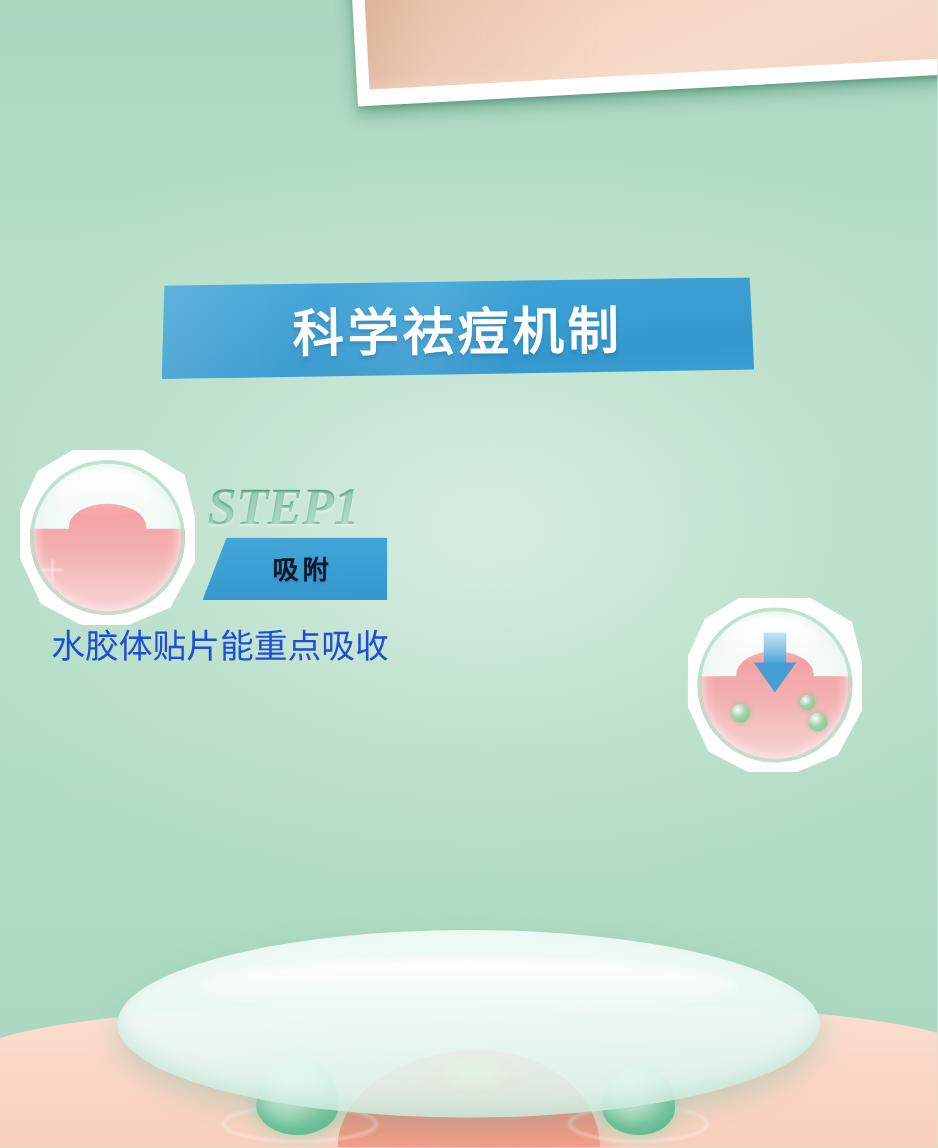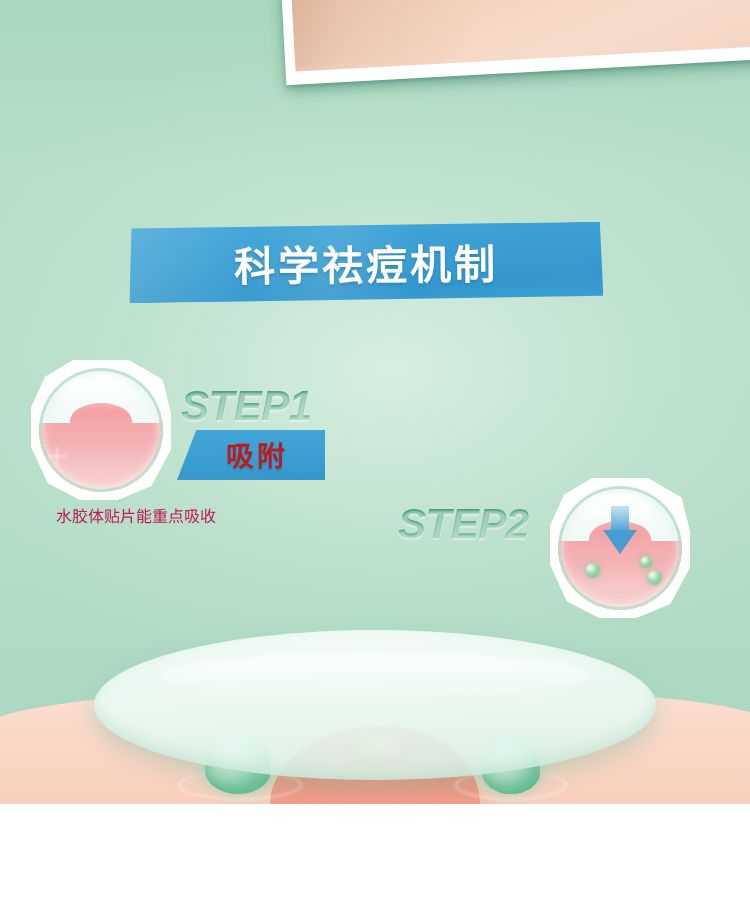--- a/index.html
+++ b/index.html
@@ -10,21 +10,21 @@
   body {
     width: 750px;
     height: 918px;
     font-family: "Liberation Sans", "DejaVu Sans", sans-serif;
     overflow: hidden;
   }
 
   #page {
     position: relative;
     width: 750px;
-    height: 804px;
+    height: 918px;
     background: #b2dcc5;
     overflow: hidden;
   }
 
   
   #bg-gradient {
     position: absolute;
     inset: 0;
     background:
       radial-gradient(ellipse 620px 420px at 52% 46%, rgba(226,243,233,0.75) 0%, rgba(205,233,216,0.35) 45%, rgba(168,214,188,0.0) 78%),
@@ -102,21 +102,21 @@
     font-size: 41px;
     font-weight: bold;
     letter-spacing: 3px;
     text-shadow: 0 2px 3px rgba(20,80,120,0.30);
     padding-bottom: 2px;
     white-space: nowrap;
   }
 
   
   .step-block { position: absolute; }
-  #step1 { left: 31px; top: 360px; width: 330px; height: 215px; }
+  #step1 { left: 16px; top: 360px; width: 330px; height: 215px; font-family: Liberation Serif, serif; }
   #step2 { left: 398px; top: 478px; width: 330px; height: 215px; }
 
   
   .circle-art {
     position: absolute;
     width: 140px;
     height: 140px;
   }
   #step1 .circle-art { left: 0px; top: 0px; }
   #step2 .circle-art { left: 152px; top: 0px; }
@@ -246,35 +246,35 @@
     background: linear-gradient(178deg, #42a6d8 0%, #3b9fd3 55%, #3596cb 100%);
     clip-path: polygon(13% 0%, 100% 0%, 100% 100%, 0% 100%);
     box-shadow: 6px 7px 8px rgba(46,118,95,0.32);
   }
   .tag-text {
     position: absolute;
     inset: 0;
     display: flex;
     align-items: center;
     justify-content: center;
-    color: #b91c1c;
-    font-size: 28px;
+    color: #0f172a;
+    font-size: 21px;
     font-weight: bold;
     letter-spacing: 3px;
     padding-left: 12px;
     padding-bottom: 2px;
     text-shadow: 0 2px 2px rgba(22,85,125,0.30);
     white-space: nowrap;
   }
 
   
   .step-desc {
     position: absolute;
-    color: #be185d;
-    font-size: 16px;
+    color: #1d4ed8;
+    font-size: 27px;
     line-height: 30px;
     white-space: nowrap;
   }
   #step1 .step-desc { left: 25px; top: 142px; text-align: left; }
   #step2 .step-desc { left: -8px; top: 142px; width: 300px; text-align: right; }
 
   
   #bottom-scene {
     position: absolute;
     left: 0;
@@ -394,21 +394,20 @@
       <div class="tag-text">吸附</div>
     </div>
 
     <div class="step-desc">
       <div>水胶体贴片能重点吸收</div>
     </div>
   </div>
 
   <div class="step-block" id="step2">
 
-    <div class="step-word">STEP2</div>
 
     <div class="circle-art">
       <div class="circle-plate"></div>
       <div class="circle-ball">
         <div class="ball-skin"></div>
         <div class="ball-bump"></div>
         <div class="ball-arrow">
           <div class="arrow-stem"></div>
           <div class="arrow-head"></div>
         </div>

